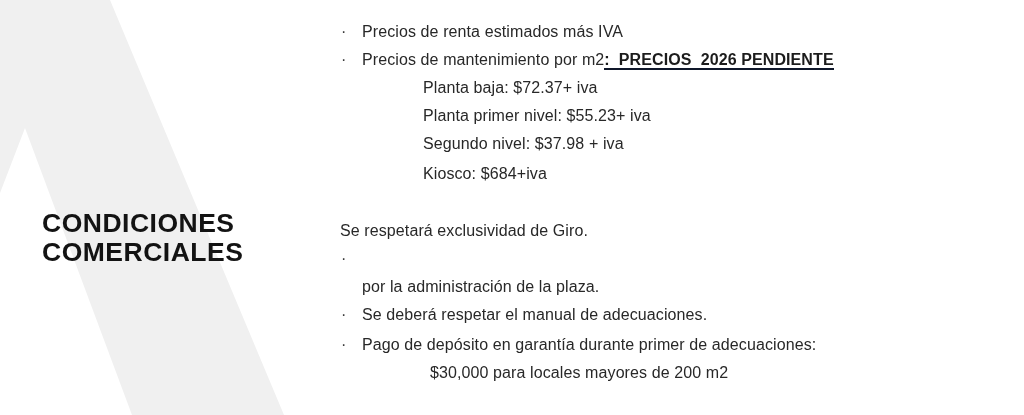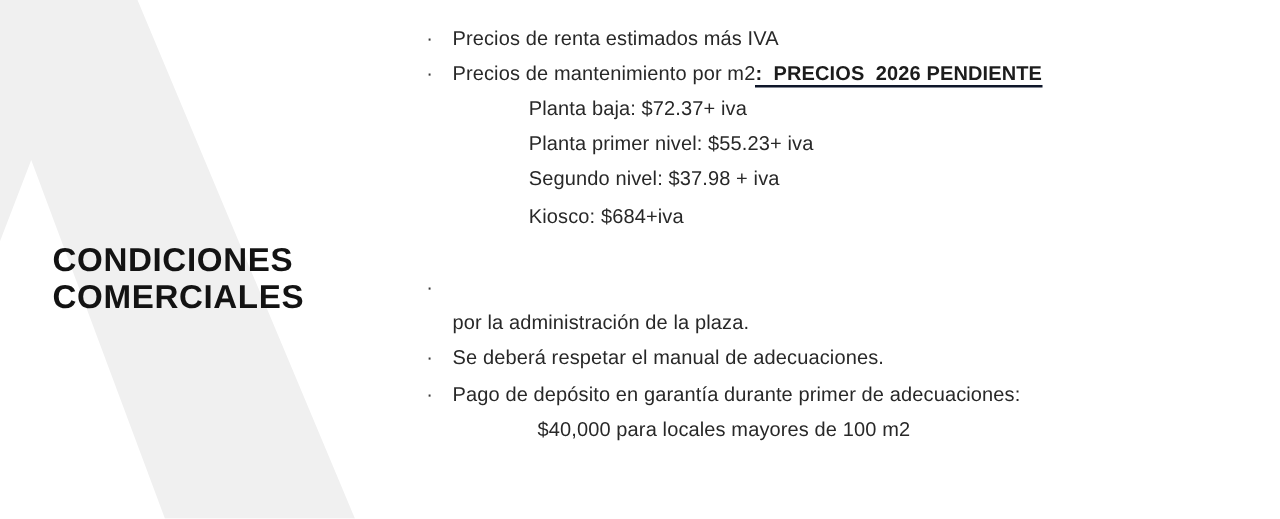--- a/index.html
+++ b/index.html
@@ -4,21 +4,21 @@
 <style>
   html,body { margin:0; padding:0; background:#fff; }
   .slide {
     position:relative; width:1024px; height:415px;
     background:#ffffff; overflow:hidden;
     font-family:"Liberation Sans", sans-serif;
   }
   .watermark { position:absolute; left:0; top:0; width:1024px; height:415px; z-index:1; }
   .watermark polygon { fill:#f0f0f0; }
   .title {
-    position:absolute; left:42px; top:194px; margin:0; z-index:2;
+    position:absolute; left:42px; top:209px; margin:0; z-index:2;
     font-size:26.5px; line-height:29px; font-weight:bold;
     letter-spacing:0.5px; color:#131313;
   }
   .content {
     position:absolute; left:340px; top:18px; width:678px; z-index:2;
     font-size:16px; line-height:28px; letter-spacing:0.1px; color:#282828;
   }
   .row { position:relative; }
   .bulleted { padding-left:22px; }
   .dot { position:absolute; left:1px; top:0; color:#3a3a3a; }
@@ -52,33 +52,34 @@
       <span>Precios de mantenimiento por m2</span><span class="hl">:&nbsp; PRECIOS&nbsp; 2026 PENDIENTE</span>
     </div>
 
     <div class="row sub-pricing">Planta baja: $72.37+ iva</div>
     <div class="row sub-pricing">Planta primer nivel: $55.23+ iva</div>
     <div class="row sub-pricing">Segundo nivel: $37.98 + iva</div>
     <div class="row sub-pricing kiosco">Kiosco: $684+iva</div>
 
     <div class="spacer"></div>
 
+    <div class="row">Se respetará exclusividad de Giro.</div>
 
     <div class="row bulleted">
       <span class="dot">·</span>
       <br>
       <span>por la administración de la plaza.</span>
     </div>
 
     <div class="row bulleted">
       <span class="dot">·</span>
       <span>Se deberá respetar el manual de adecuaciones.</span>
     </div>
 
     <div class="row bulleted pago">
       <span class="dot">·</span>
       <span>Pago de depósito en garantía durante primer de adecuaciones:</span>
     </div>
 
-    <div class="row sub-deposit">$40,000 para locales mayores de 100 m2</div>
+    <div class="row sub-deposit">$30,000 para locales mayores de 200 m2</div>
 
   </div>
 </div>
 
 </body></html>

